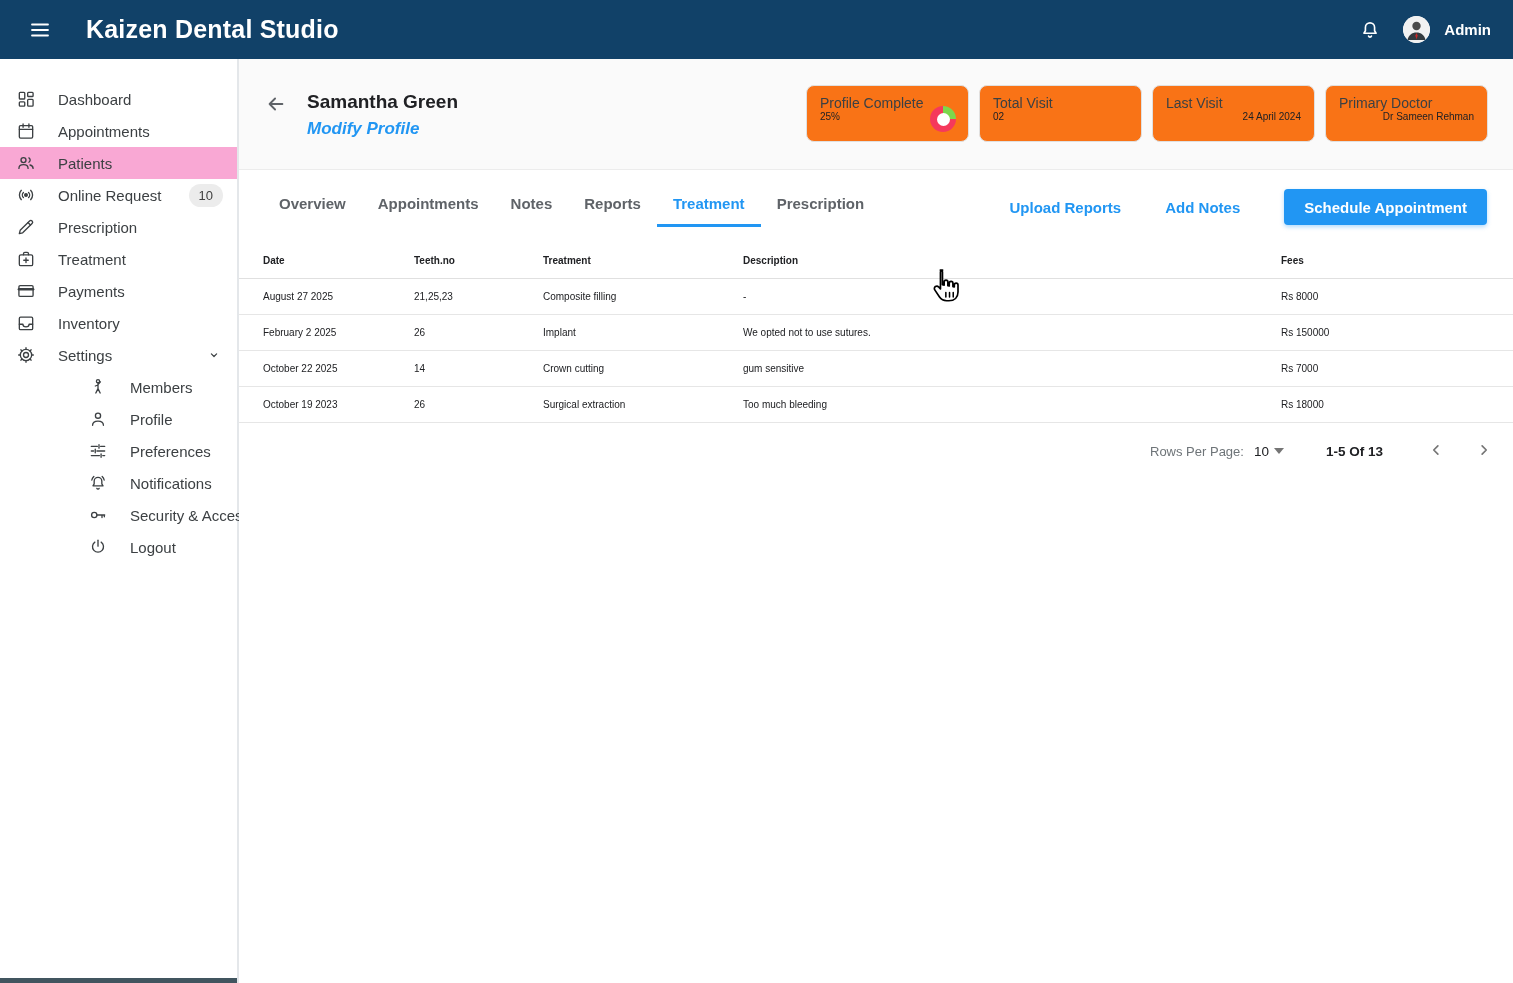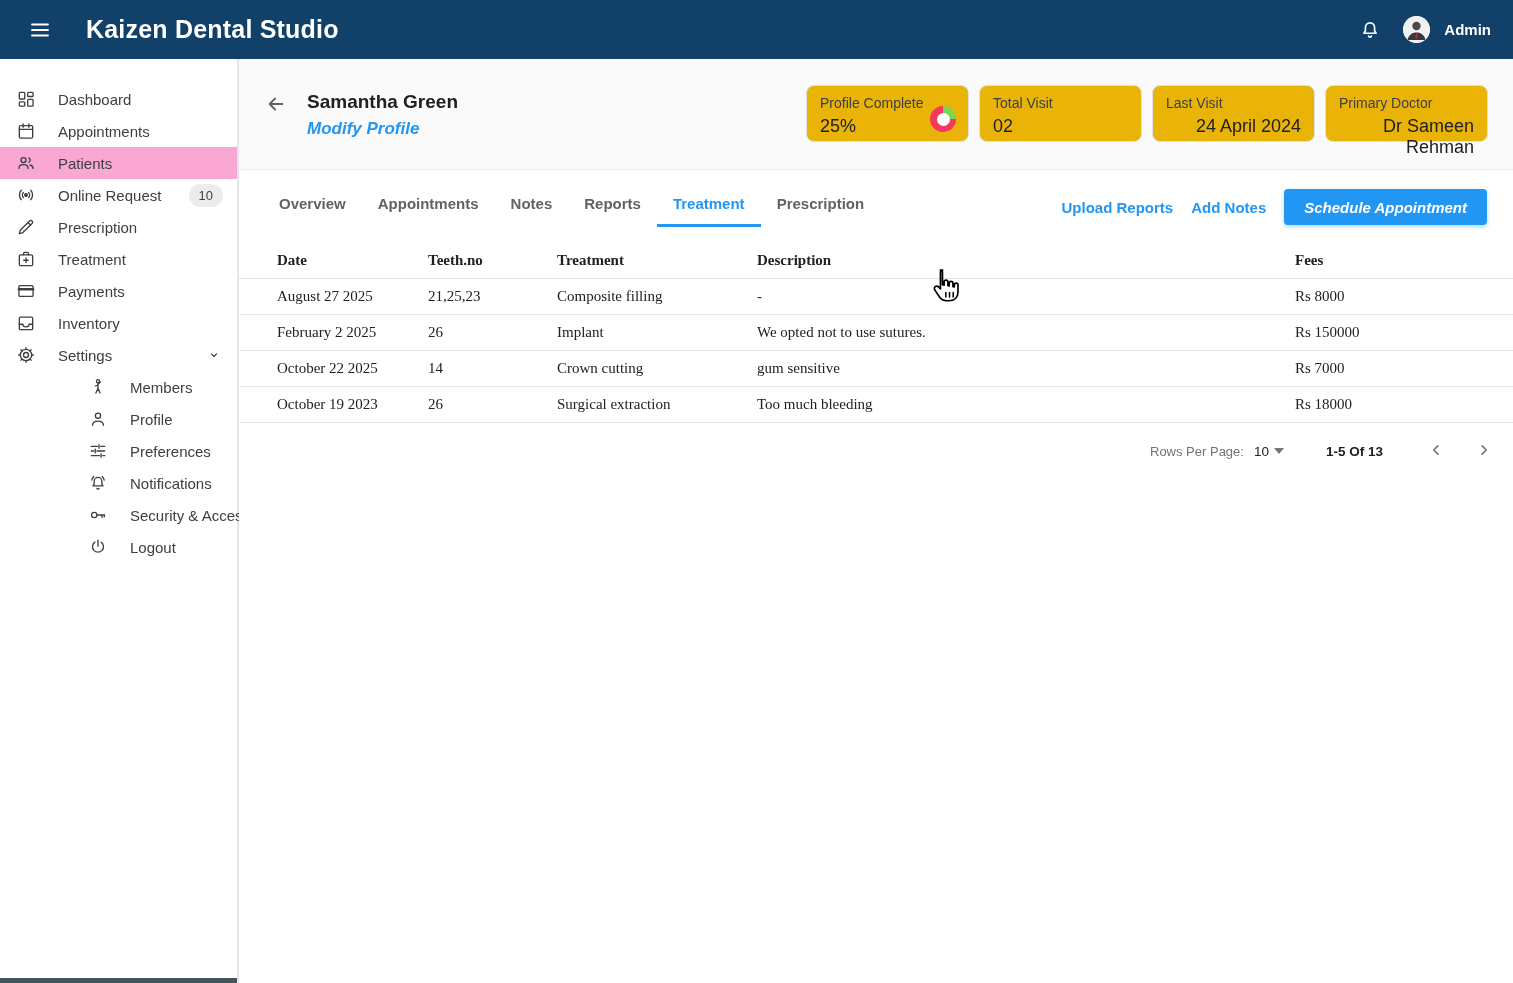--- a/index.html
+++ b/index.html
@@ -38,45 +38,45 @@
   .content { background:#fff; position:relative; overflow:hidden; }
 
   .patient-header { height:111px; background:#FAFAFA; border-bottom:1px solid #ECECEC; position:relative; }
   .ph-left { display:flex; align-items:flex-start; padding:32px 0 0 26px; }
   .back-btn { background:none; border:none; cursor:pointer; display:flex; margin-top:2px; }
   .ph-name-block { margin-left:20px; }
   .patient-name { font-size:19px; font-weight:bold; color:#202124; }
   .modify-link { font-size:17px; font-weight:bold; color:#2196F3; margin-top:6px; display:inline-block; cursor:pointer; text-decoration:none;font-style:italic; }
 
   .cards { position:absolute; top:26px; right:25px; display:flex; gap:10px; }
-  .card { width:163px; height:57px; background:#eab308; border:1px solid #E0E0E0; border-radius:8px;
+  .card { width:163px; height:57px; background:#f97316; border:1px solid #E0E0E0; border-radius:8px;
           padding:9px 13px; position:relative; }
   .card-label { font-size:14px; color:#3C4043; }
-  .card-value { font-size:18px; color:#202124; margin-top:5px; }
+  .card-value { font-size:10px; color:#202124; }
   .card-value.bold { font-weight:normal;text-align:right; }
   .donut { position:absolute; right:12px; bottom:9px; width:26px; height:26px; border-radius:50%;
            background:conic-gradient(#7CD74C 0 25%, #F5395C 25% 100%); display:flex; align-items:center; justify-content:center; }
   .donut::after { content:""; width:13px; height:13px; border-radius:50%; background:#fff; }
 
   
   .tabs-row { display:flex; align-items:center; padding:18px 26px 0 24px; height:56px; position:relative; }
   .tab { font-size:15px; font-weight:bold; color:#5F6368; padding:8px 16px 12px; border-bottom:3px solid transparent;
          cursor:pointer; white-space:nowrap; }
   .tab.active { color:#2196F3; border-bottom-color:#2196F3; }
-  .tab-actions { margin-left:auto; display:flex; align-items:center; gap:18px; }
+  .tab-actions { margin-left:auto; display:flex; align-items:center; gap:44px; }
   .text-btn { background:none; border:none; color:#2196F3; font-size:15px; font-weight:bold; cursor:pointer;
               font-family:inherit; }
   .primary-btn { background:#2196F3; color:#fff; border:none; border-radius:4px; height:36px; padding:1px 20px;
                  font-size:15px; font-weight:bold; font-family:inherit; cursor:pointer;
-                 box-shadow:0 2px 4px rgba(33,150,243,.35);font-style:italic; }
+                 box-shadow:0 2px 4px rgba(33,150,243,.35); }
 
   
   .tbl { margin-top:16px; }
   .tbl-row { display:grid; grid-template-columns:151px 129px 200px 538px 1fr;
-             padding-left:38px; align-items:center; font-size:15px; color:#202124;font-family:Liberation Serif, serif; }
+             padding-left:24px; align-items:center; font-size:10px; color:#202124; }
   .tbl-head { font-weight:bold; height:37px; border-bottom:1px solid #E0E0E0; }
   .tbl-body .tbl-row { height:36px; border-bottom:1px solid #E6E6E6; cursor:pointer; }
 
   
   .pagination { display:flex; align-items:center; justify-content:flex-end; padding:12px 16px 0 0; height:44px; }
   .rpp-label { font-size:13px; color:#6E7478; }
   .rpp-select { display:flex; align-items:center; gap:5px; margin-left:10px; cursor:pointer; }
   .rpp-value { font-size:13.5px; color:#202124; }
   .caret { width:0; height:0; border-left:5px solid transparent; border-right:5px solid transparent;
            border-top:6px solid #757575; }

